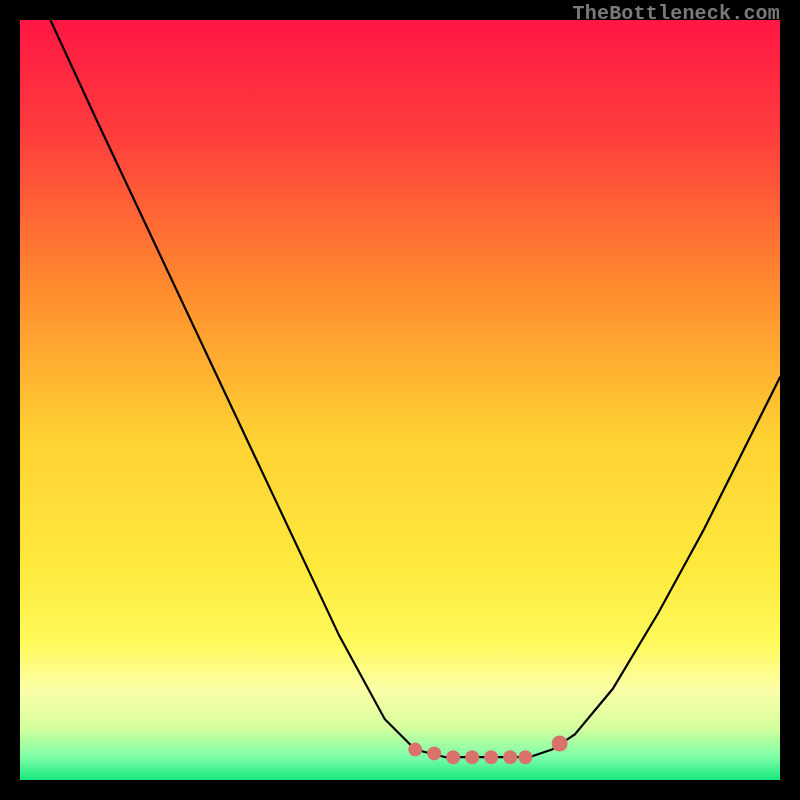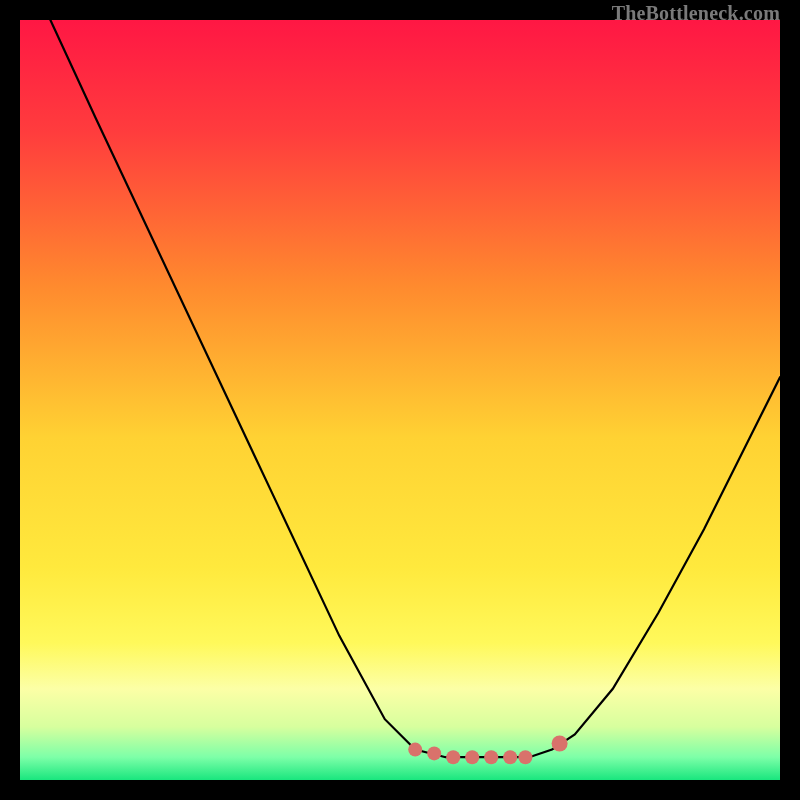--- a/index.html
+++ b/index.html
@@ -26,21 +26,21 @@
   }
   .plot-area svg {
     display: block;
     width: 100%;
     height: 100%;
   }
   .watermark {
     position: absolute;
     top: 2px;
     right: 20px;
-    font-family: Liberation Serif, serif;
+    font-family: Liberation Mono, monospace;
     font-size: 20px;
     font-weight: 600;
     color: #7a7a7a;
     letter-spacing: 0.2px;
   }
 </style>
 </head>
 <body>
 
 <div class="frame">

